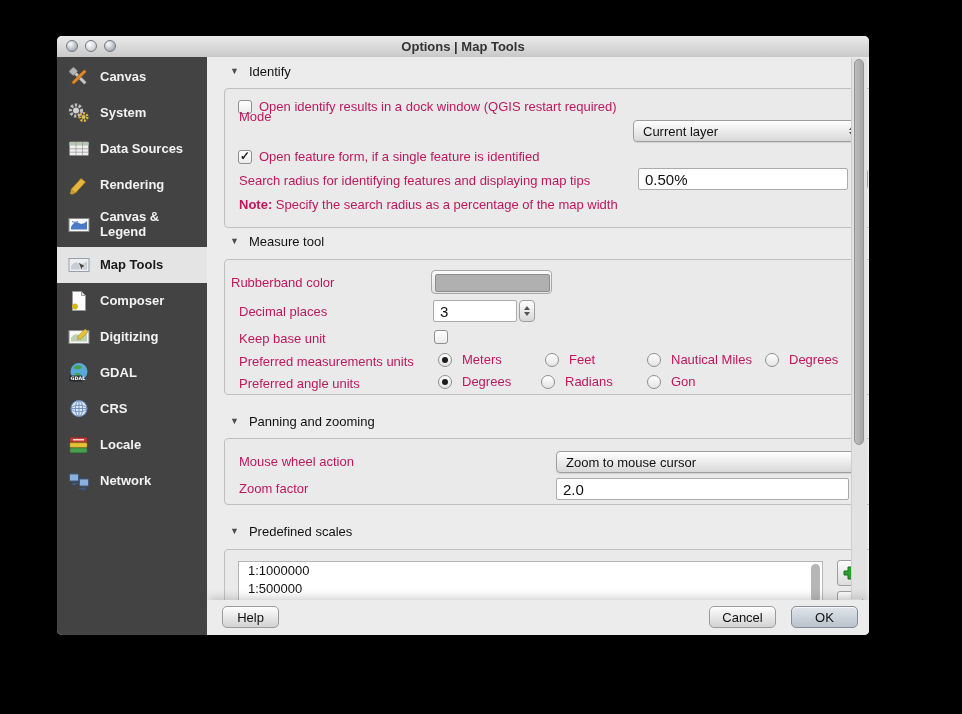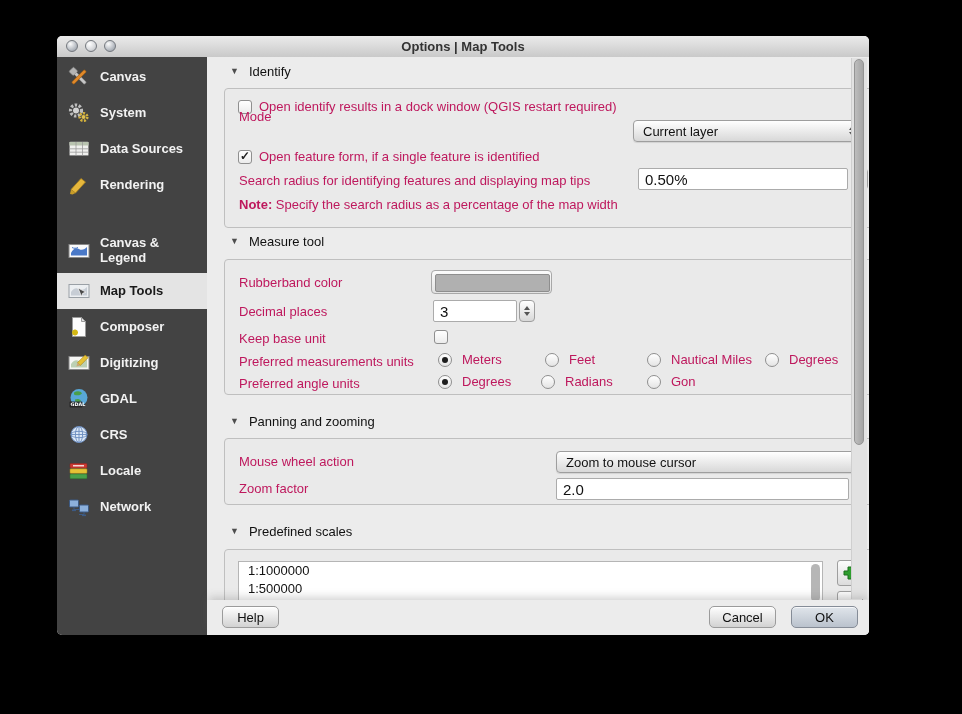--- a/index.html
+++ b/index.html
@@ -17,21 +17,21 @@
   .lights { position:absolute; left:9px; top:4px; display:flex; gap:7px; }
   .light { width:12px; height:12px; border-radius:50%; border:1px solid #74787e; box-sizing:border-box;
            background:radial-gradient(circle at 35% 30%, #fbfbfb, #b7bcc3 60%, #8d949d); }
   .light.mid { background:radial-gradient(circle at 35% 30%, #ffffff, #d6d8db 60%, #aeb2b7); }
 
   
   .body { position:absolute; top:21px; left:0; right:0; bottom:0; display:flex; }
   .sidebar { width:150px; background:#434343; flex:none; padding-top:2px; box-sizing:border-box; }
   .side-item { display:flex; align-items:center; gap:9px; min-height:36px; padding:0 6px 0 10px;
                color:#f2f2f2; font-size:13px; font-weight:bold; line-height:1.15; cursor:default; }
-  .side-item.tall { min-height:44px;margin-top:26px; }
+  .side-item.tall { min-height:44px; }
   .side-item.selected { background:#e4e4e4; color:#1a1a1a; }
   .side-item svg { flex:none; }
 
   .main { position:relative; flex:1; background:#ececec; }
 
   
   .sec-h { position:absolute; left:23px; display:flex; align-items:center; gap:10px;
            font-size:13px; color:#111; height:16px; }
   .sec-h .tri { font-size:9px; color:#4d4d4d; }
   .group { position:absolute; left:17px; width:654px; background:#eaeaea; border:1px solid #bfbfbf;
@@ -275,21 +275,21 @@
           <div class="abs" style="left:14px; top:106px;">
             <span class="lbl" style="font-weight:bold;">Note:</span><span class="lbl"> Specify the search radius as a percentage of the map width</span>
           </div>
         </div>
 
         <div class="sec-h" style="top:176px;">
           <span class="tri">▼</span>
           <span>Measure tool</span>
         </div>
         <div class="group" style="top:202px; height:136px;">
-          <span class="lbl abs" style="left:14px; top:15px;">Rubberband color</span>
+          <span class="lbl abs" style="left:6px; top:15px;">Rubberband color</span>
           <div class="color-btn" style="left:206px; top:10px; width:121px;">
             <div class="color-swatch" style="background: rgb(176, 176, 176);"></div>
           </div>
           <span class="lbl abs" style="left:14px; top:44px;">Decimal places</span>
           <input class="textfield" style="left: 208px; top: 40px; width: 84px;" value="3">
           <div class="stepper" style="left:294px; top:40px;">
               <i class="tri-up"></i>
               <i class="tri-down"></i>
             </div>
           <span class="lbl abs" style="left:14px; top:71px;">Keep base unit</span>

